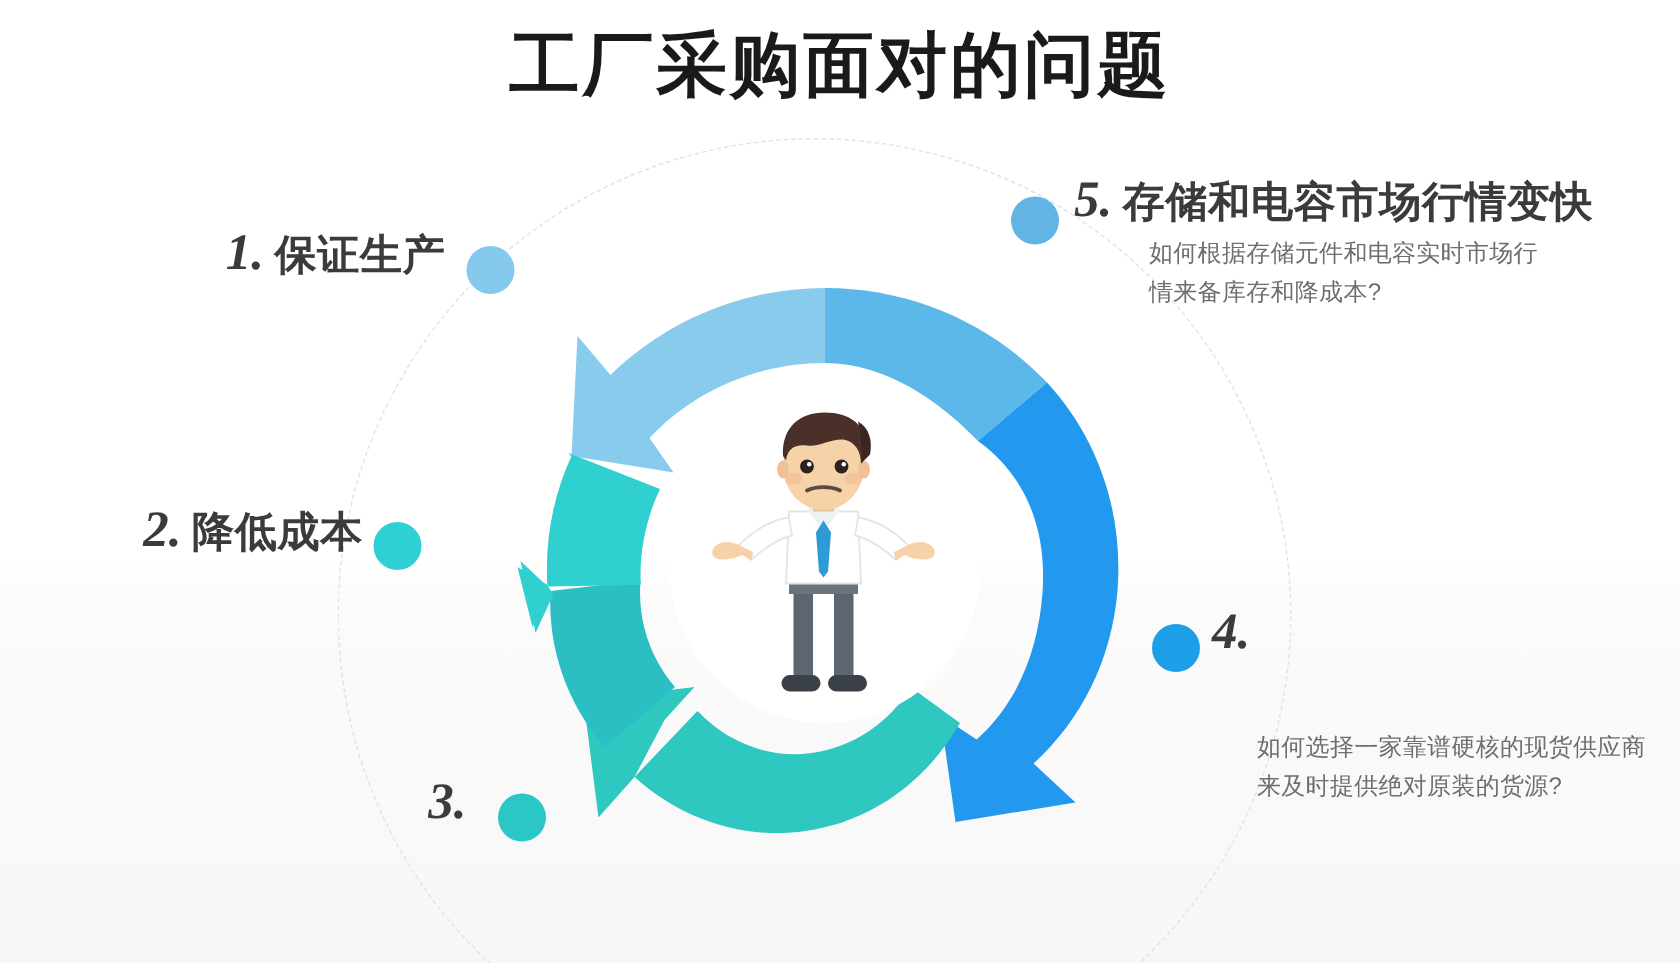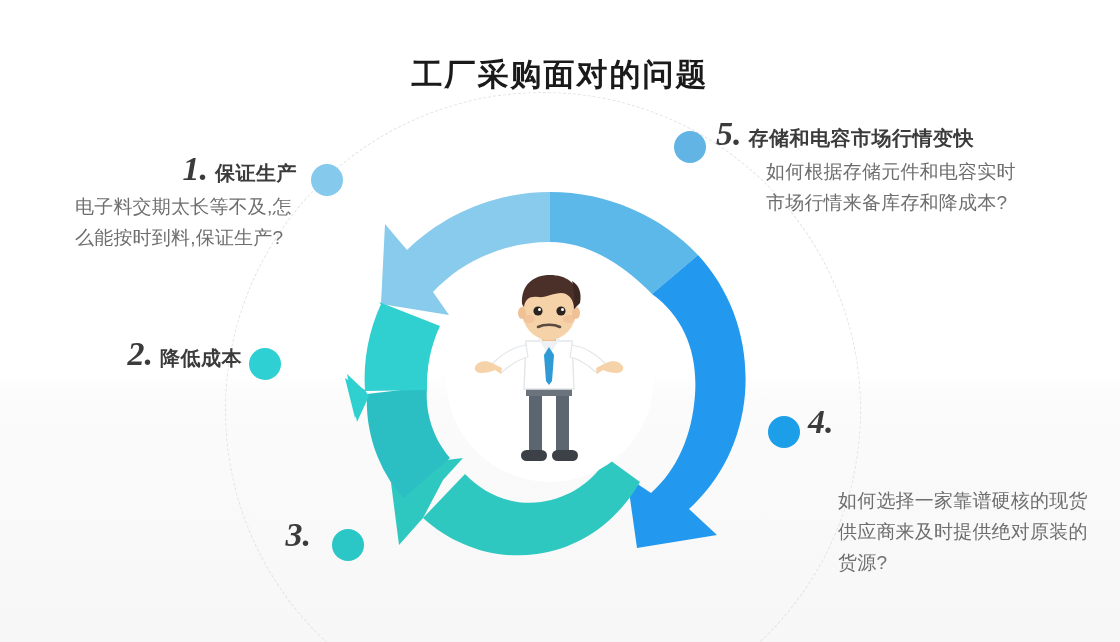--- a/index.html
+++ b/index.html
@@ -21,26 +21,25 @@
     overflow: hidden;
   }
 
   
   .title {
     position: absolute;
     left: 0;
     top: 12px;
     width: 1120px;
     text-align: center;
-    font-size: 31px;
+    font-size: 47px;
     font-weight: bold;
     color: #1a1a1a;
     letter-spacing: 2px;
     font-family: "Liberation Sans", "DejaVu Sans", sans-serif;
-    margin-top: 42px;
   }
 
   
   .guide-circle {
     position: absolute;
     left: 225px;
     top: 92px;
     width: 636px;
     height: 636px;
     border: 1.5px dashed #e2e2e2;
@@ -91,28 +90,28 @@
   .block .num {
     font-family: "Liberation Serif", "DejaVu Serif", serif;
     font-style: italic;
     font-weight: bold;
     font-size: 34px;
     color: #3b3b3b;
     margin-right: 7px;
     line-height: 1;
   }
   .block .heading {
-    font-size: 20px;
+    font-size: 28px;
     font-weight: bold;
     color: #3b3b3b;
     line-height: 1;
     letter-spacing: 0.5px;
   }
   .block .desc {
-    font-size: 19px;
+    font-size: 16px;
     color: #6e6e6e;
     line-height: 1.62;
     letter-spacing: 0.2px;
   }
   .block.right .headline { justify-content: flex-start; }
   .block.left .headline  { justify-content: flex-end; }
 
   
   #block-1 { left: 30px;  top: 152px; width: 275px; text-align: left; }
   #block-1 .headline { justify-content: flex-end; padding-right: 8px; }
@@ -221,21 +220,20 @@
   <div class="dot" style="left:249px; top:348px; width:32px; height:32px; background:#2fd0d3;"></div>
   <div class="dot" style="left:332px; top:529px; width:32px; height:32px; background:#2bc6c6;"></div>
   <div class="dot" style="left:768px; top:416px; width:32px; height:32px; background:#1c9ee8;"></div>
   <div class="dot" style="left:674px; top:131px; width:32px; height:32px; background:#62b4e4;"></div>
 
   <div class="block left" id="block-1">
     <div class="headline">
       <span class="num">1.</span>
       <span class="heading">保证生产</span>
     </div>
-    <div class="desc">电子料交期太长等不及,怎么能按时到料,保证生产?</div>
   </div>
 
   <div class="block left" id="block-2">
     <div class="headline">
       <span class="num">2.</span>
       <span class="heading">降低成本</span>
     </div>
   </div>
 
   <div class="block left" id="block-3">

